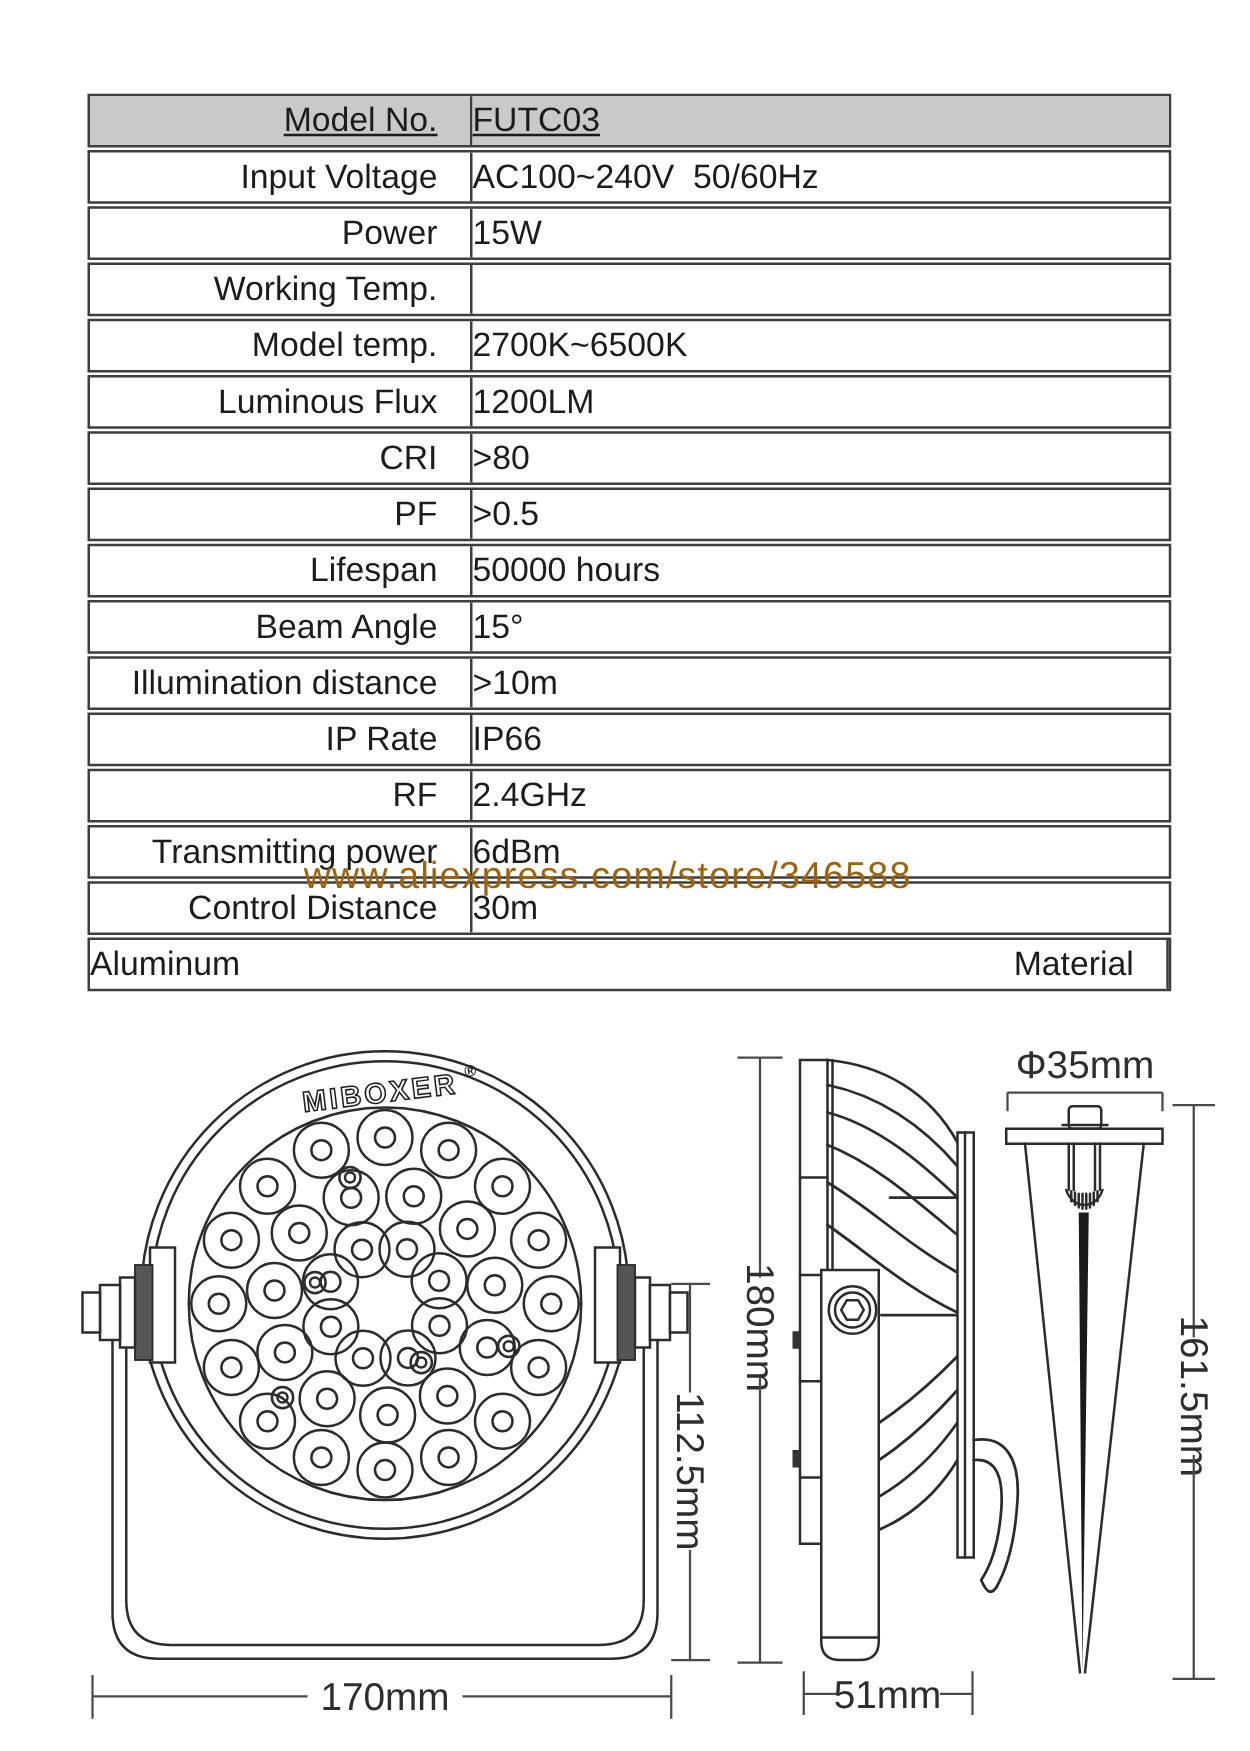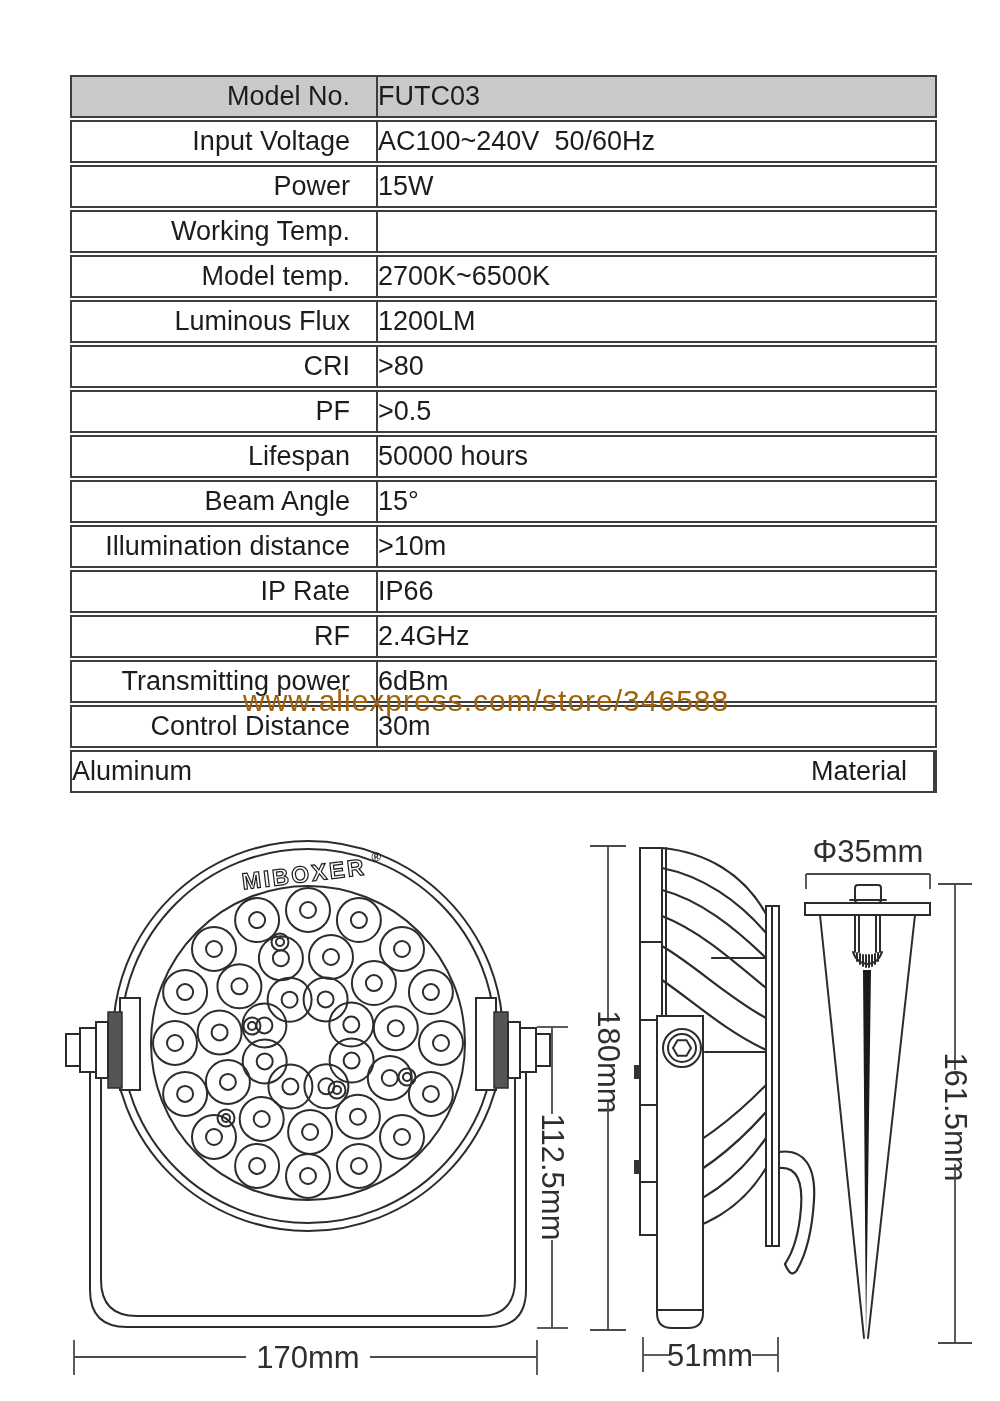--- a/index.html
+++ b/index.html
@@ -2,21 +2,21 @@
 <html><head>
 <meta charset="utf-8">
 <style>
   html,body{margin:0;padding:0;background:#ffffff;}
   .page{position:relative;width:1000px;height:1401px;background:#ffffff;overflow:hidden;
         font-family:"Liberation Sans", sans-serif;}
   
   .spec-table{position:absolute;left:70px;top:75px;width:867px;height:718px;
               display:flex;flex-direction:column;gap:2px;box-sizing:border-box;}
   .trow{flex:1;display:flex;border:2px solid #3e3e3e;box-sizing:border-box;background:#ffffff;}
-  .trow.header .cell{background:#c9c9c9;}
+  .trow.header .cell{background:#c9c9c9;text-decoration:underline;}
   .cell{display:flex;align-items:center;box-sizing:border-box;
         font-size:27px;color:#1c1c1c;white-space:pre;line-height:1;}
   .cell.lbl{width:306px;justify-content:flex-end;padding-right:26px;
             border-right:2px solid #3e3e3e;}
   .cell.val{flex:1;justify-content:flex-start;}
   
   .watermark{position:absolute;left:243px;top:684px;z-index:5;
              font-size:30px;letter-spacing:1px;color:#a16207;font-weight:500;
              pointer-events:none;}
   

